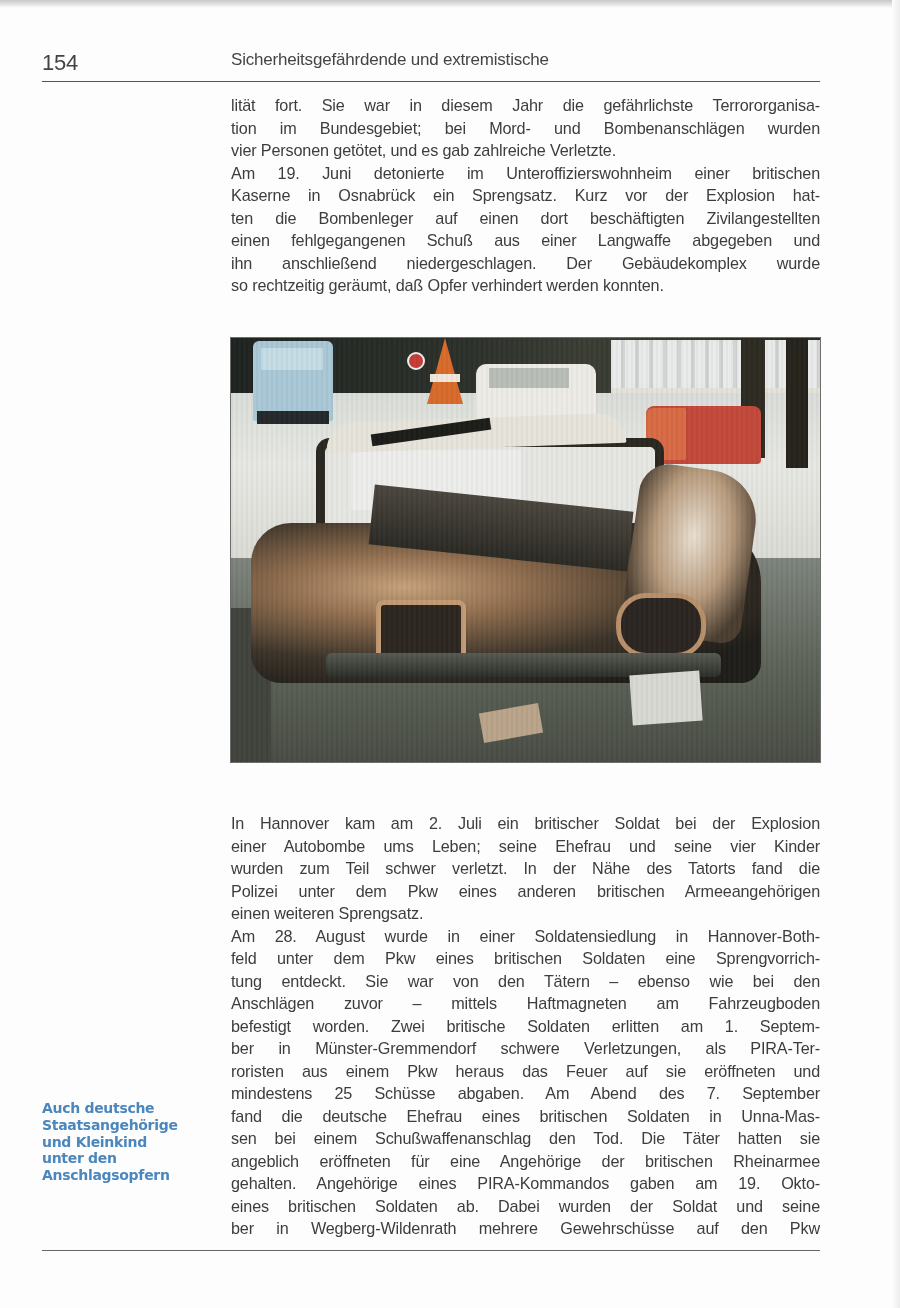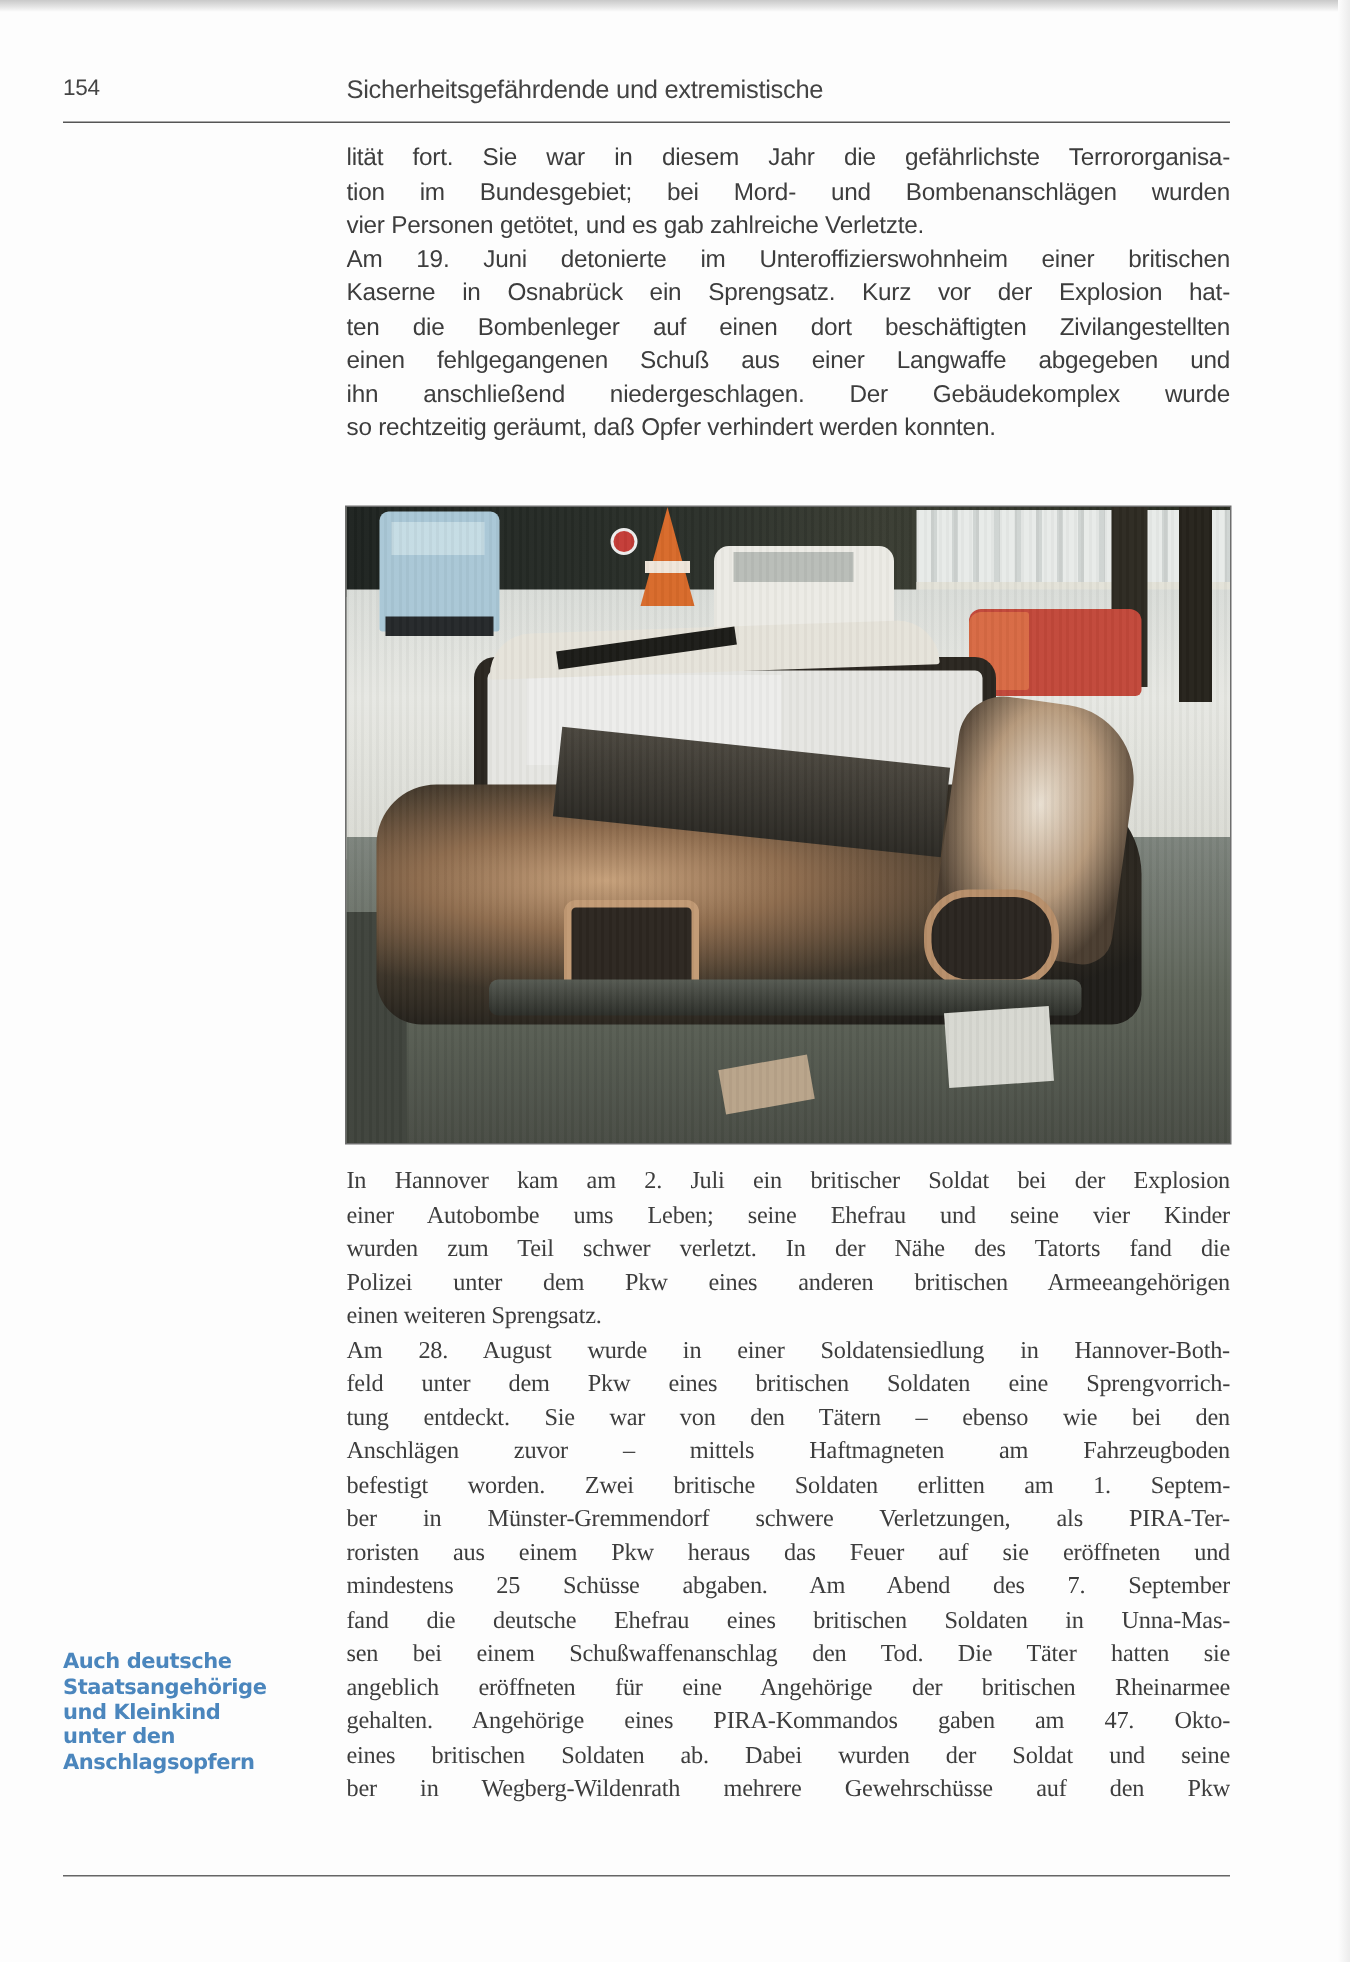--- a/index.html
+++ b/index.html
@@ -12,41 +12,41 @@
     .top-shade {
       position: absolute; left: 0; top: 0; width: 900px; height: 8px;
       background: linear-gradient(to bottom, #c9c9c9 0%, #e4e4e4 55%, #fdfdfd 100%);
     }
     .right-shade {
       position: absolute; right: 0; top: 0; width: 8px; height: 1308px;
       background: linear-gradient(to right, #fdfdfd, #ececec);
     }
     .page-number {
       position: absolute; left: 42px; top: 50px;
-      font-size: 15px; color: #444; letter-spacing: -0.2px;
+      font-size: 22px; color: #444; letter-spacing: -0.2px;
     }
     .running-head {
       position: absolute; left: 231px; top: 50px;
       font-size: 17px; color: #444; letter-spacing: -0.2px;
     }
     .rule {
       position: absolute; left: 42px; width: 778px; height: 1px;
       background: #555;
     }
     .rule.top { top: 81px; }
     .rule.bottom { top: 1250px; background: #666; }
 
     .body-text {
       position: absolute; left: 231px; width: 589px;
       font-size: 16.2px; line-height: 22.5px;
       text-align: justify; color: #3d3d3d;
       letter-spacing: -0.15px;
     }
     .block-1 { top: 94px; }
-    .block-2 { top: 776px; font-family: Liberation Serif, serif; }
+    .block-2 { top: 812px; }
 
     .line {
       display: block; white-space: nowrap; text-align: justify;
       text-align-last: justify; overflow: hidden; height: 22.5px;
     }
     .line.last { text-align-last: left; }
 
     .margin-note {
       position: absolute; left: 42px; top: 1069px; width: 175px;
       font-size: 14px; line-height: 16.8px; font-weight: bold;
@@ -161,21 +161,21 @@
   <span class="line">feld unter dem Pkw eines britischen Soldaten eine Sprengvorrich-</span>
   <span class="line">tung entdeckt. Sie war von den Tätern – ebenso wie bei den</span>
   <span class="line">Anschlägen zuvor – mittels Haftmagneten am Fahrzeugboden</span>
   <span class="line">befestigt worden. Zwei  britische Soldaten erlitten am 1. Septem-</span>
   <span class="line">ber in Münster-Gremmendorf schwere Verletzungen, als PIRA-Ter-</span>
   <span class="line">roristen aus einem Pkw heraus das Feuer auf sie eröffneten und</span>
   <span class="line">mindestens 25 Schüsse abgaben. Am Abend des 7. September</span>
   <span class="line">fand die deutsche Ehefrau eines britischen Soldaten in Unna-Mas-</span>
   <span class="line">sen bei einem Schußwaffenanschlag den Tod. Die Täter hatten sie</span>
   <span class="line">angeblich eröffneten für eine Angehörige der britischen Rheinarmee</span>
-  <span class="line">gehalten. Angehörige eines PIRA-Kommandos gaben am 47. Okto-</span>
+  <span class="line">gehalten. Angehörige eines PIRA-Kommandos gaben am 19. Okto-</span>
   <span class="line">eines britischen Soldaten ab. Dabei wurden der Soldat und seine</span>
   <span class="line">ber in Wegberg-Wildenrath mehrere Gewehrschüsse auf den Pkw</span>
 </div>
 
 <div class="margin-note">
   <span>Auch deutsche</span>
   <span>Staatsangehörige</span>
   <span>und Kleinkind</span>
   <span>unter den</span>
   <span>Anschlagsopfern</span>

